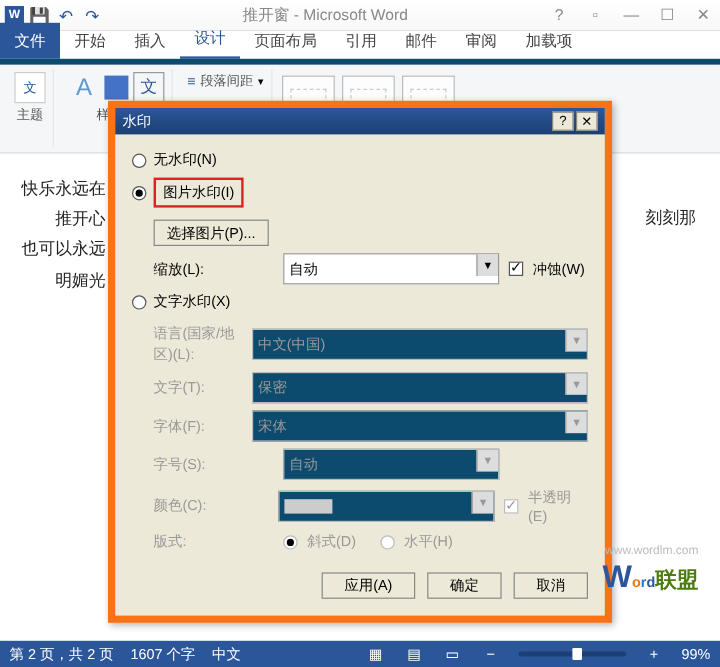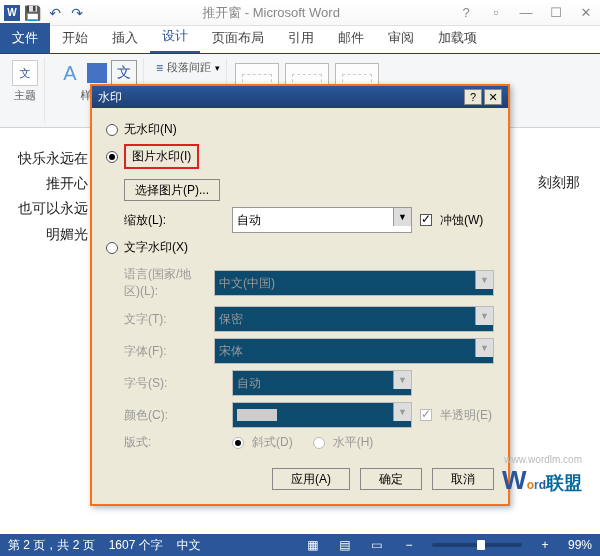--- a/index.html
+++ b/index.html
@@ -3,38 +3,38 @@
 <meta charset="utf-8">
 <style>
 *{box-sizing:border-box;margin:0;padding:0;font-family:"Microsoft YaHei","SimSun",sans-serif;font-size:12px}
 body{background:#fff;width:600px;height:556px;position:relative;overflow:hidden}
 .titlebar{height:26px;background:linear-gradient(#fff,#f8f8f8);display:flex;align-items:center;padding:0 4px;border-bottom:1px solid #e0e0e0}
 .titlebar .qat{display:flex;gap:4px;align-items:center}
 .qat-icon{width:18px;height:18px;display:flex;align-items:center;justify-content:center;color:#2b579a;font-size:14px}
 .titlebar .title{flex:1;text-align:center;color:#888;font-size:13px}
 .titlebar .winbtns{display:flex;gap:10px;color:#888}
 .winbtn{width:20px;height:18px;display:flex;align-items:center;justify-content:center;font-size:13px}
-.ribbon-tabs{height:28px;display:flex;align-items:flex-end;background:#fff;border-bottom:1px solid #0c4a6e}
+.ribbon-tabs{height:28px;display:flex;align-items:flex-end;background:#fff;border-bottom:5px solid #0c4a6e}
 .rtab{padding:6px 12px;color:#444;font-size:13px;cursor:pointer}
 .rtab.file{background:#2b579a;color:#fff}
 .rtab.active{color:#2b579a;border-bottom:2px solid #2b579a}
 .ribbon{height:74px;background:#f5f6f7;border-bottom:1px solid #d4d4d4;display:flex;align-items:center;padding:4px 6px;gap:6px}
 .rgrp{display:flex;flex-direction:column;align-items:center;gap:2px;padding:2px 6px;border-right:1px solid #e6e6e6;height:100%}
 .rgrp-icons{display:flex;gap:4px;align-items:center}
 .ricon{width:26px;height:26px;display:flex;align-items:center;justify-content:center;font-size:18px;color:#2b579a}
 .rlbl{font-size:11px;color:#555}
 .doc{position:absolute;top:128px;left:0;right:0;bottom:22px;background:#fff;padding:18px 18px}
 .doc p{font-size:14px;color:#222;line-height:1.8;font-family:"SimSun"}
 .statusbar{position:absolute;bottom:0;left:0;right:0;height:22px;background:#2b579a;color:#fff;display:flex;align-items:center;padding:0 8px;gap:14px;font-size:12px}
 .statusbar .spacer{flex:1}
 .sb-icon{width:18px;text-align:center}
 .slider{width:90px;height:4px;background:#1e3f73;position:relative;border-radius:2px}
 .slider::after{content:"";position:absolute;width:8px;height:10px;background:#fff;top:-3px;left:50%;border-radius:1px}
 
-.dialog{position:absolute;top:84px;left:90px;width:420px;background:#ece9d8;border:2px solid #f97316;z-index:10;box-shadow:2px 2px 6px rgba(0,0,0,.3)}
+.dialog{position:absolute;top:84px;left:90px;width:420px;background:#ece9d8;border:6px solid #f97316;z-index:10;box-shadow:2px 2px 6px rgba(0,0,0,.3)}
 .dlg-title{height:22px;background:linear-gradient(#2b579a,#1e3f73);color:#fff;display:flex;align-items:center;padding:0 6px;font-size:12px}
 .dlg-title .spacer{flex:1}
 .dlg-tbtn{width:18px;height:16px;background:#ece9d8;border:1px solid #888;color:#000;display:flex;align-items:center;justify-content:center;font-size:11px;margin-left:2px}
 .dlg-body{padding:10px 14px 14px}
 .radio-row{display:flex;align-items:center;gap:6px;padding:3px 0}
 .radio{width:12px;height:12px;border:1px solid #555;border-radius:50%;background:#fff;position:relative;flex-shrink:0}
 .radio.checked::after{content:"";position:absolute;width:6px;height:6px;background:#000;border-radius:50%;top:2px;left:2px}
 .hi{border:2px solid #dd2222;padding:2px 6px;display:inline-block}
 .fieldgrp{margin-left:18px;margin-top:4px}
 .formrow{display:flex;align-items:center;padding:3px 0;gap:8px}
@@ -44,21 +44,21 @@
 .combo.disabled{background:#0c4a6e;color:#999;border-color:#bbb}
 .combo .arrow{position:absolute;right:0;top:0;width:18px;height:18px;background:#ddd;border-left:1px solid #999;display:flex;align-items:center;justify-content:center;font-size:9px}
 .combo.wide{flex:0 0 280px}
 .check{width:12px;height:12px;border:1px solid #555;background:#fff;position:relative;flex-shrink:0}
 .check.checked::after{content:"✓";position:absolute;top:-3px;left:0;font-size:12px;color:#000}
 .check.disabled{border-color:#bbb}
 .check.disabled.checked::after{color:#999}
 .btn{height:22px;padding:0 18px;border:1px solid #888;background:#ece9d8;display:inline-flex;align-items:center;justify-content:center}
 .btnrow{display:flex;justify-content:flex-end;gap:10px;margin-top:14px}
 .logo{position:absolute;right:18px;bottom:60px;font-size:20px;font-weight:bold;z-index:20}
-.logo .w{color:#2b579a;font-size:26px}.logo .o{color:#e67817}.logo .r{color:#2277cc}.logo .d{color:#2b579a}.logo .cn{color:#0369a1;font-size:18px}
+.logo .w{color:#2b579a;font-size:26px}.logo .o{color:#e67817}.logo .r{color:#2277cc}.logo .d{color:#2b579a}.logo .cn{color:#4d7c0f;font-size:18px}
 .logo .url{font-size:10px;color:#bbb;display:block;text-align:right;font-weight:normal}
 .ghost{width:44px;height:56px;border:1px solid #bbb;background:#fdfdfd;position:relative;margin:0 2px}
 .ghost::before{content:"";position:absolute;top:10px;left:6px;right:6px;bottom:10px;border:1px dashed #ccc}
 </style>
 </head>
 <body>
 
 <div class="titlebar">
   <div class="qat">
     <div class="qat-icon" style="background:#2b579a;color:#fff;width:16px;height:16px;font-size:10px;font-weight:bold">W</div>

